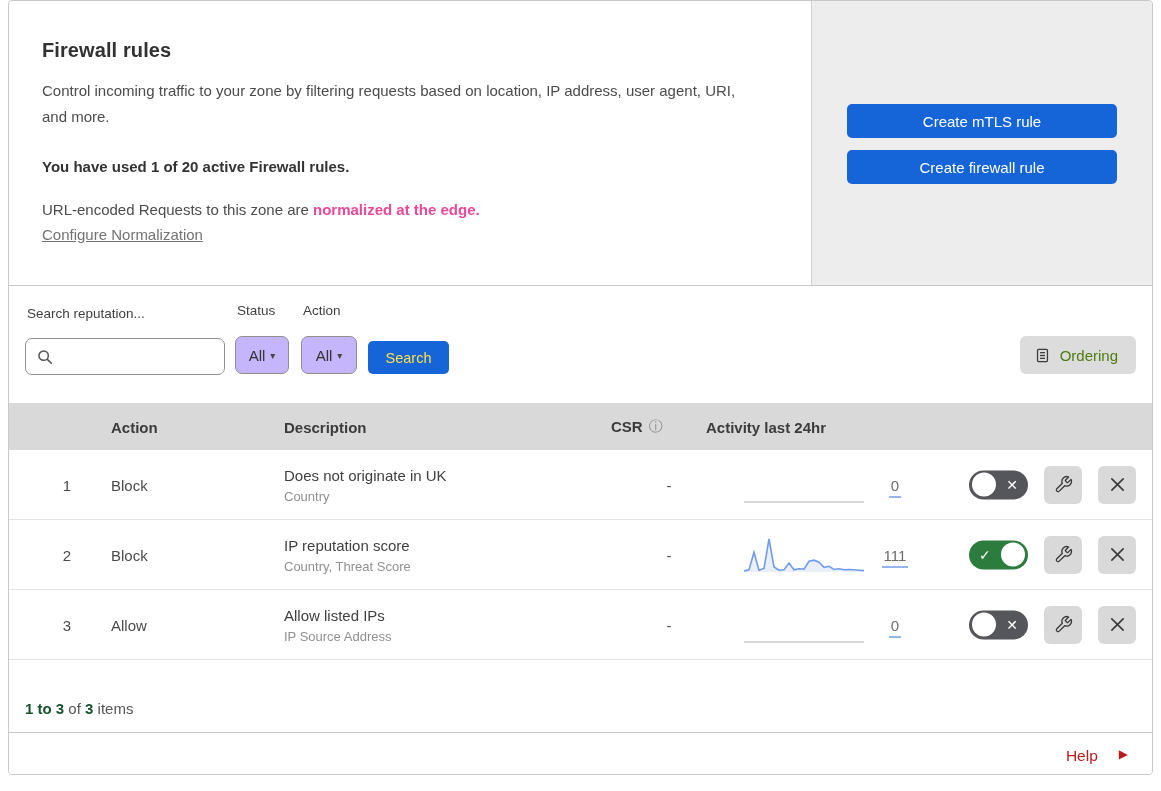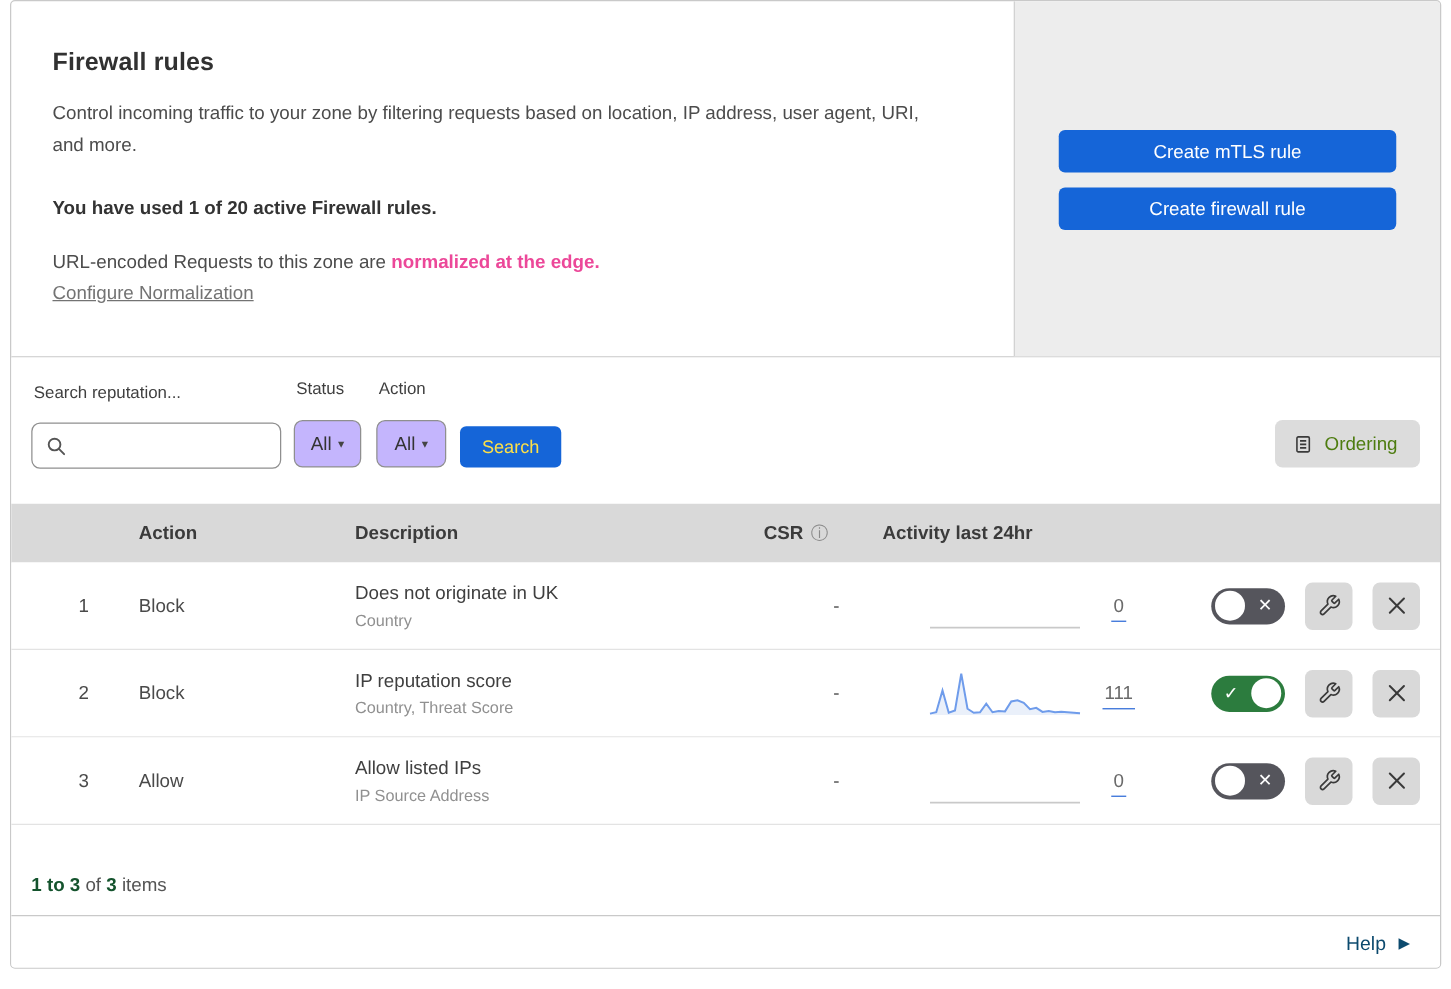--- a/index.html
+++ b/index.html
@@ -65,21 +65,21 @@
   .toggle.on { background:#2c7c3e; }
   .toggle.on .t-knob { right:3px; }
   .toggle.on .t-check { left:10px; }
   .icon-btn { position:absolute; top:50%; transform:translateY(-50%); width:38px; height:38px; background:#d9d9d9; border:none; border-radius:6px; display:flex; align-items:center; justify-content:center; cursor:pointer; }
   .b-wrench { left:1035px; }
   .b-delete { left:1089px; }
   
   .tfoot { height:72px; display:flex; align-items:flex-end; padding:0 16px 15px 16px; font-size:15px; color:#555; background:#fff; }
   .tfoot b { color:#14532d; }
   .helpbar { height:46px; border-top:1px solid #c9c9c9; display:flex; align-items:center; justify-content:flex-end; padding-right:24px; background:#fff; }
-  .help-link { display:flex; gap:10px; font-size:15.5px; color:#0c4a6e; cursor:pointer; }
+  .help-link { display:flex; gap:21px; font-size:15.5px; color:#b91c1c; cursor:pointer; }
   .help-arrow { font-size:12px; }
 </style>
 </head>
 <body>
 
 <div class="widget">
 
   <div class="hdr">
     <div class="hdr-left">
       <div class="hdr-title">Firewall rules</div>

